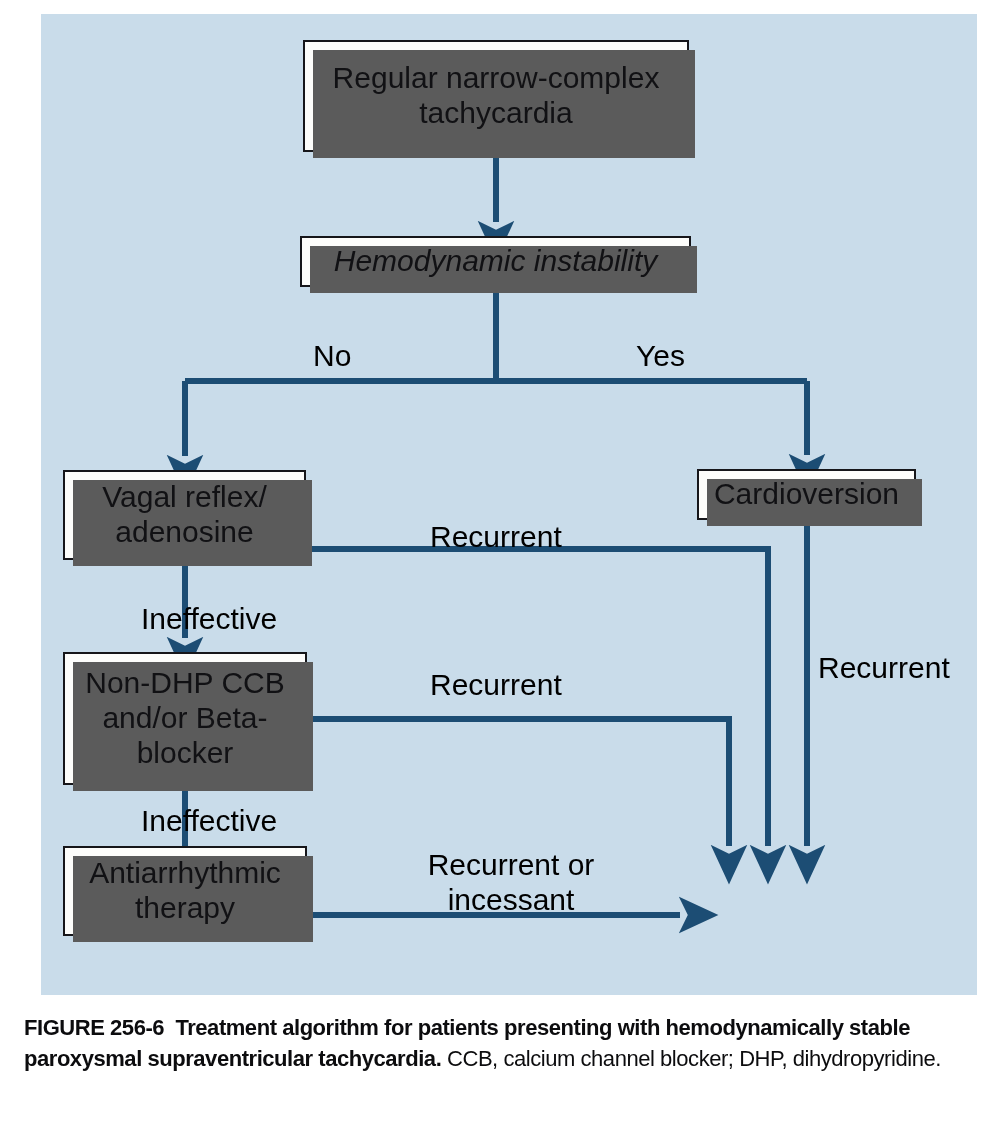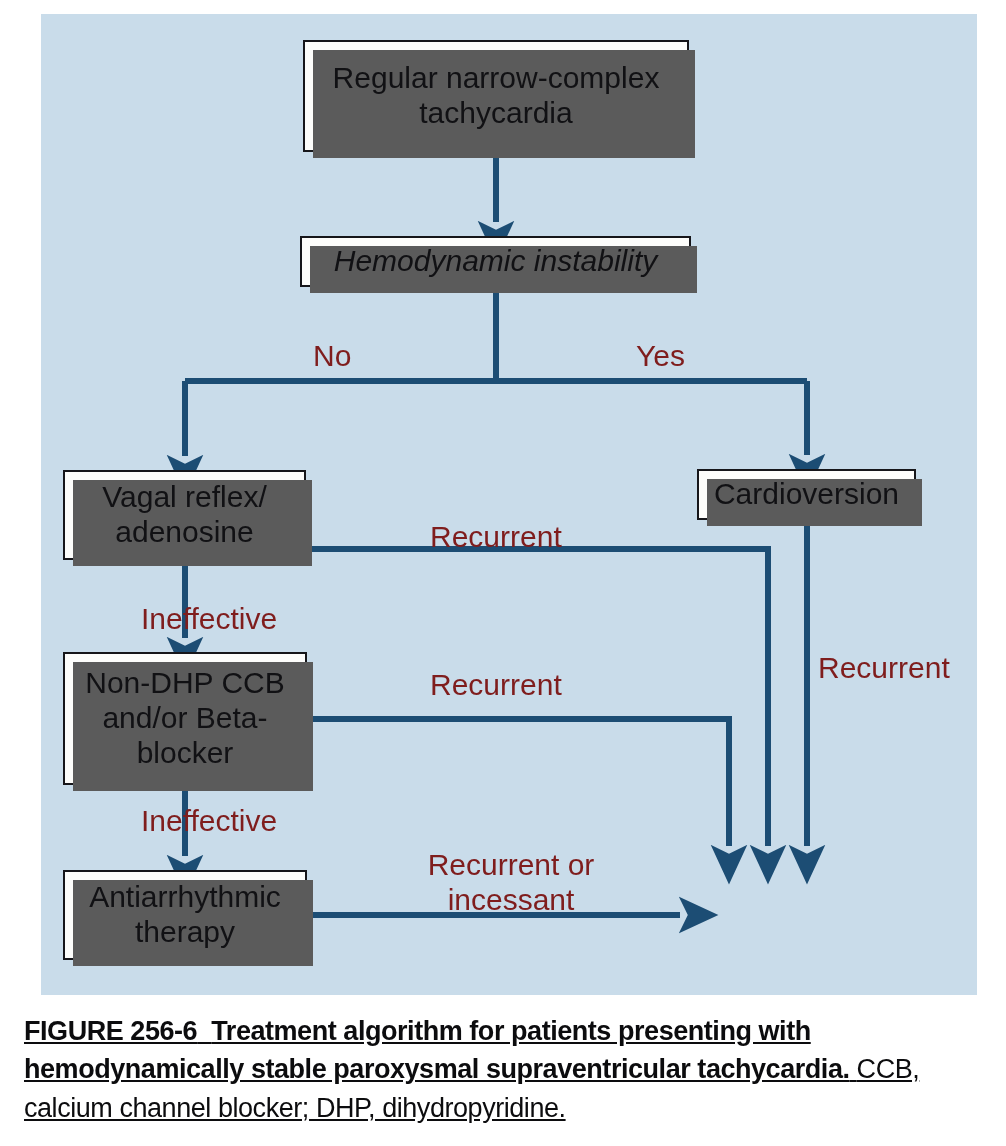--- a/index.html
+++ b/index.html
@@ -68,27 +68,27 @@
     bottom: -8px;
     background: #5b5b5b;
     z-index: -1;
   }
 
   #node-regular      { left: 262px; top: 26px;  width: 386px; height: 112px; font-size: 30px; }
   #node-hemodynamic  { left: 259px; top: 222px; width: 391px; height: 51px;  font-size: 30px; font-style: italic; }
   #node-vagal        { left: 22px;  top: 456px; width: 243px; height: 90px;  font-size: 30px; }
   #node-cardioversion{ left: 656px; top: 455px; width: 219px; height: 51px;  font-size: 30px; }
   #node-nondhp       { left: 22px;  top: 638px; width: 244px; height: 133px; font-size: 30px; }
-  #node-antiarr      { left: 22px;  top: 856px; width: 244px; height: 90px;  font-size: 30px; }
+  #node-antiarr      { left: 22px;  top: 832px; width: 244px; height: 90px;  font-size: 30px; }
   #node-catheter     { left: 653px; top: 856px; width: 223px; height: 90px;  font-size: 30px; }
 
   
   .edge-label {
     position: absolute;
-    color: #7f1d1d;
+    color: #000000;
     font-size: 30px;
     line-height: 1.16;
     white-space: pre-line;
     text-align: center;
     z-index: 4;
   }
   #label-no          { left: 272px; top: 325px; }
   #label-yes         { left: 595px; top: 325px; }
   #label-recurrent-1 { left: 389px; top: 506px; }
   #label-ineffective-1 { left: 100px; top: 588px; }
@@ -97,25 +97,24 @@
   #label-recurrent-3 { left: 777px; top: 637px; }
   #label-recurrent-incessant { left: 358px; top: 834px; width: 224px; }
 
   
   #caption {
     position: absolute;
     left: 24px;
     top: 1012px;
     width: 962px;
     font-family: "Liberation Sans", sans-serif;
-    font-size: 27px;
+    font-size: 22px;
     line-height: 1.42;
     color: #0c0c0e;
     letter-spacing: -0.45px;
-    text-decoration: underline;
   }
   #caption .cap-strong {
     font-weight: bold;
   }
   #caption .cap-rest {
     font-weight: normal;
   }
 </style>
 </head>
 <body>

